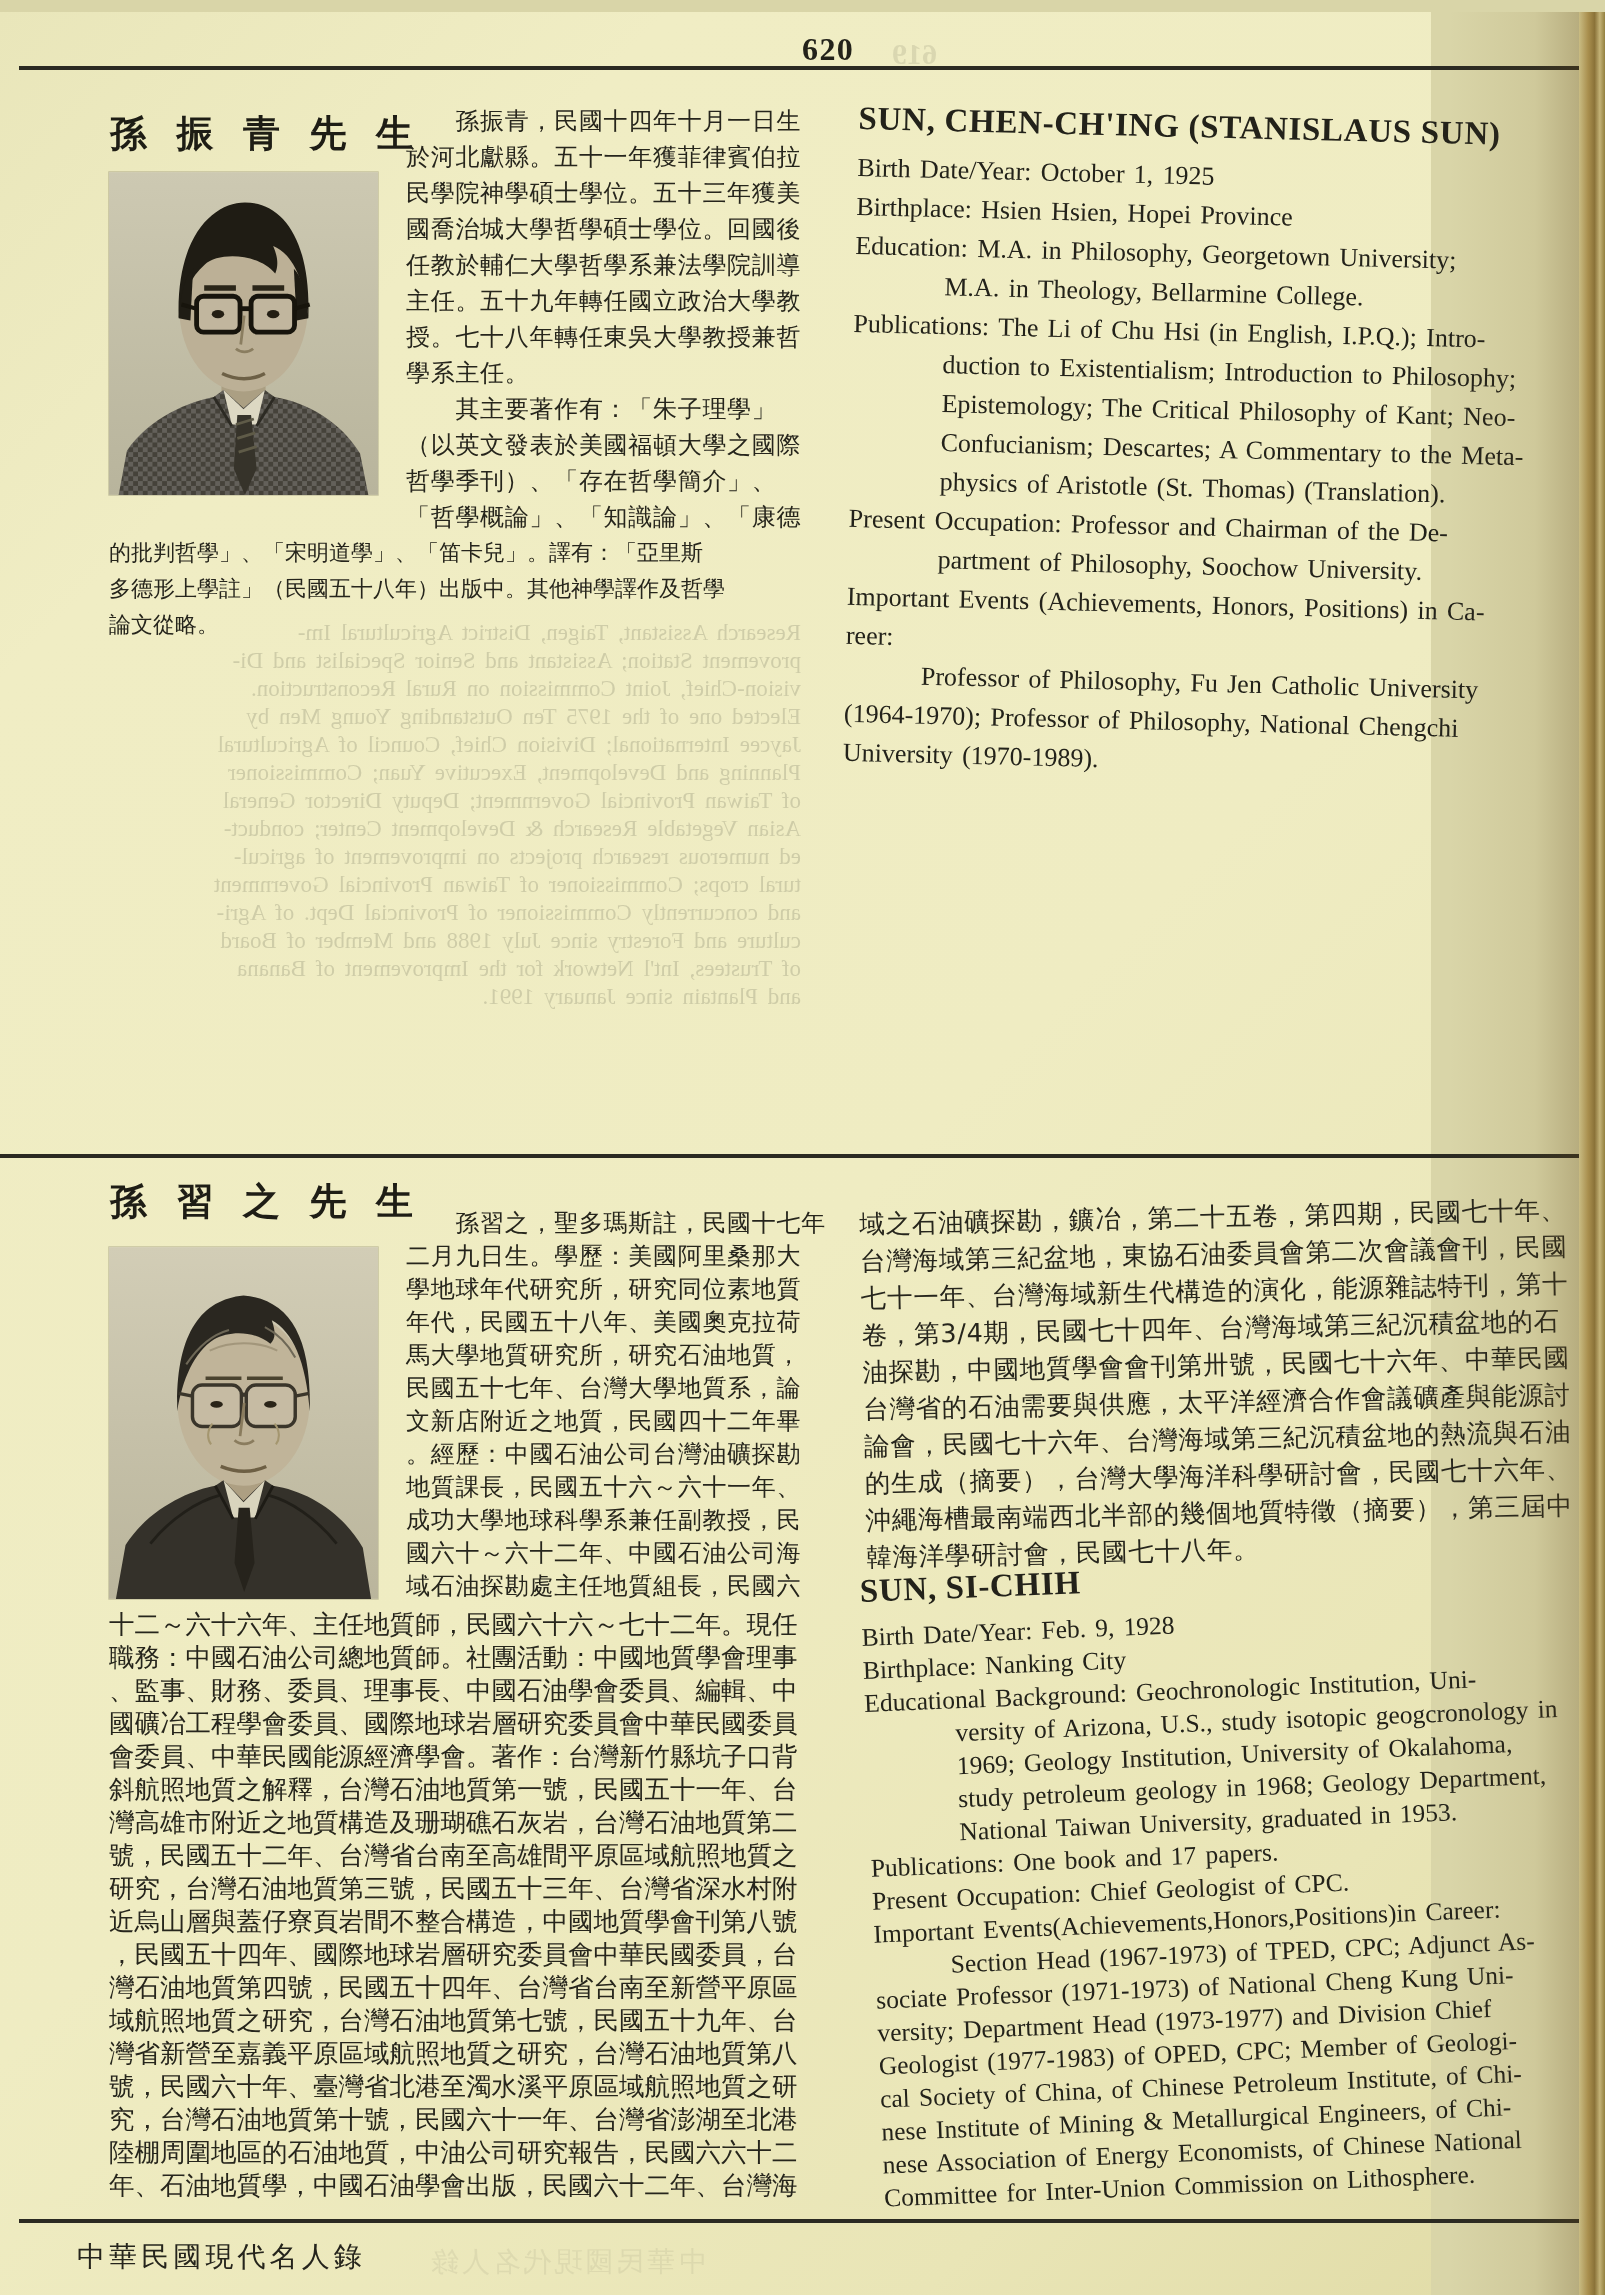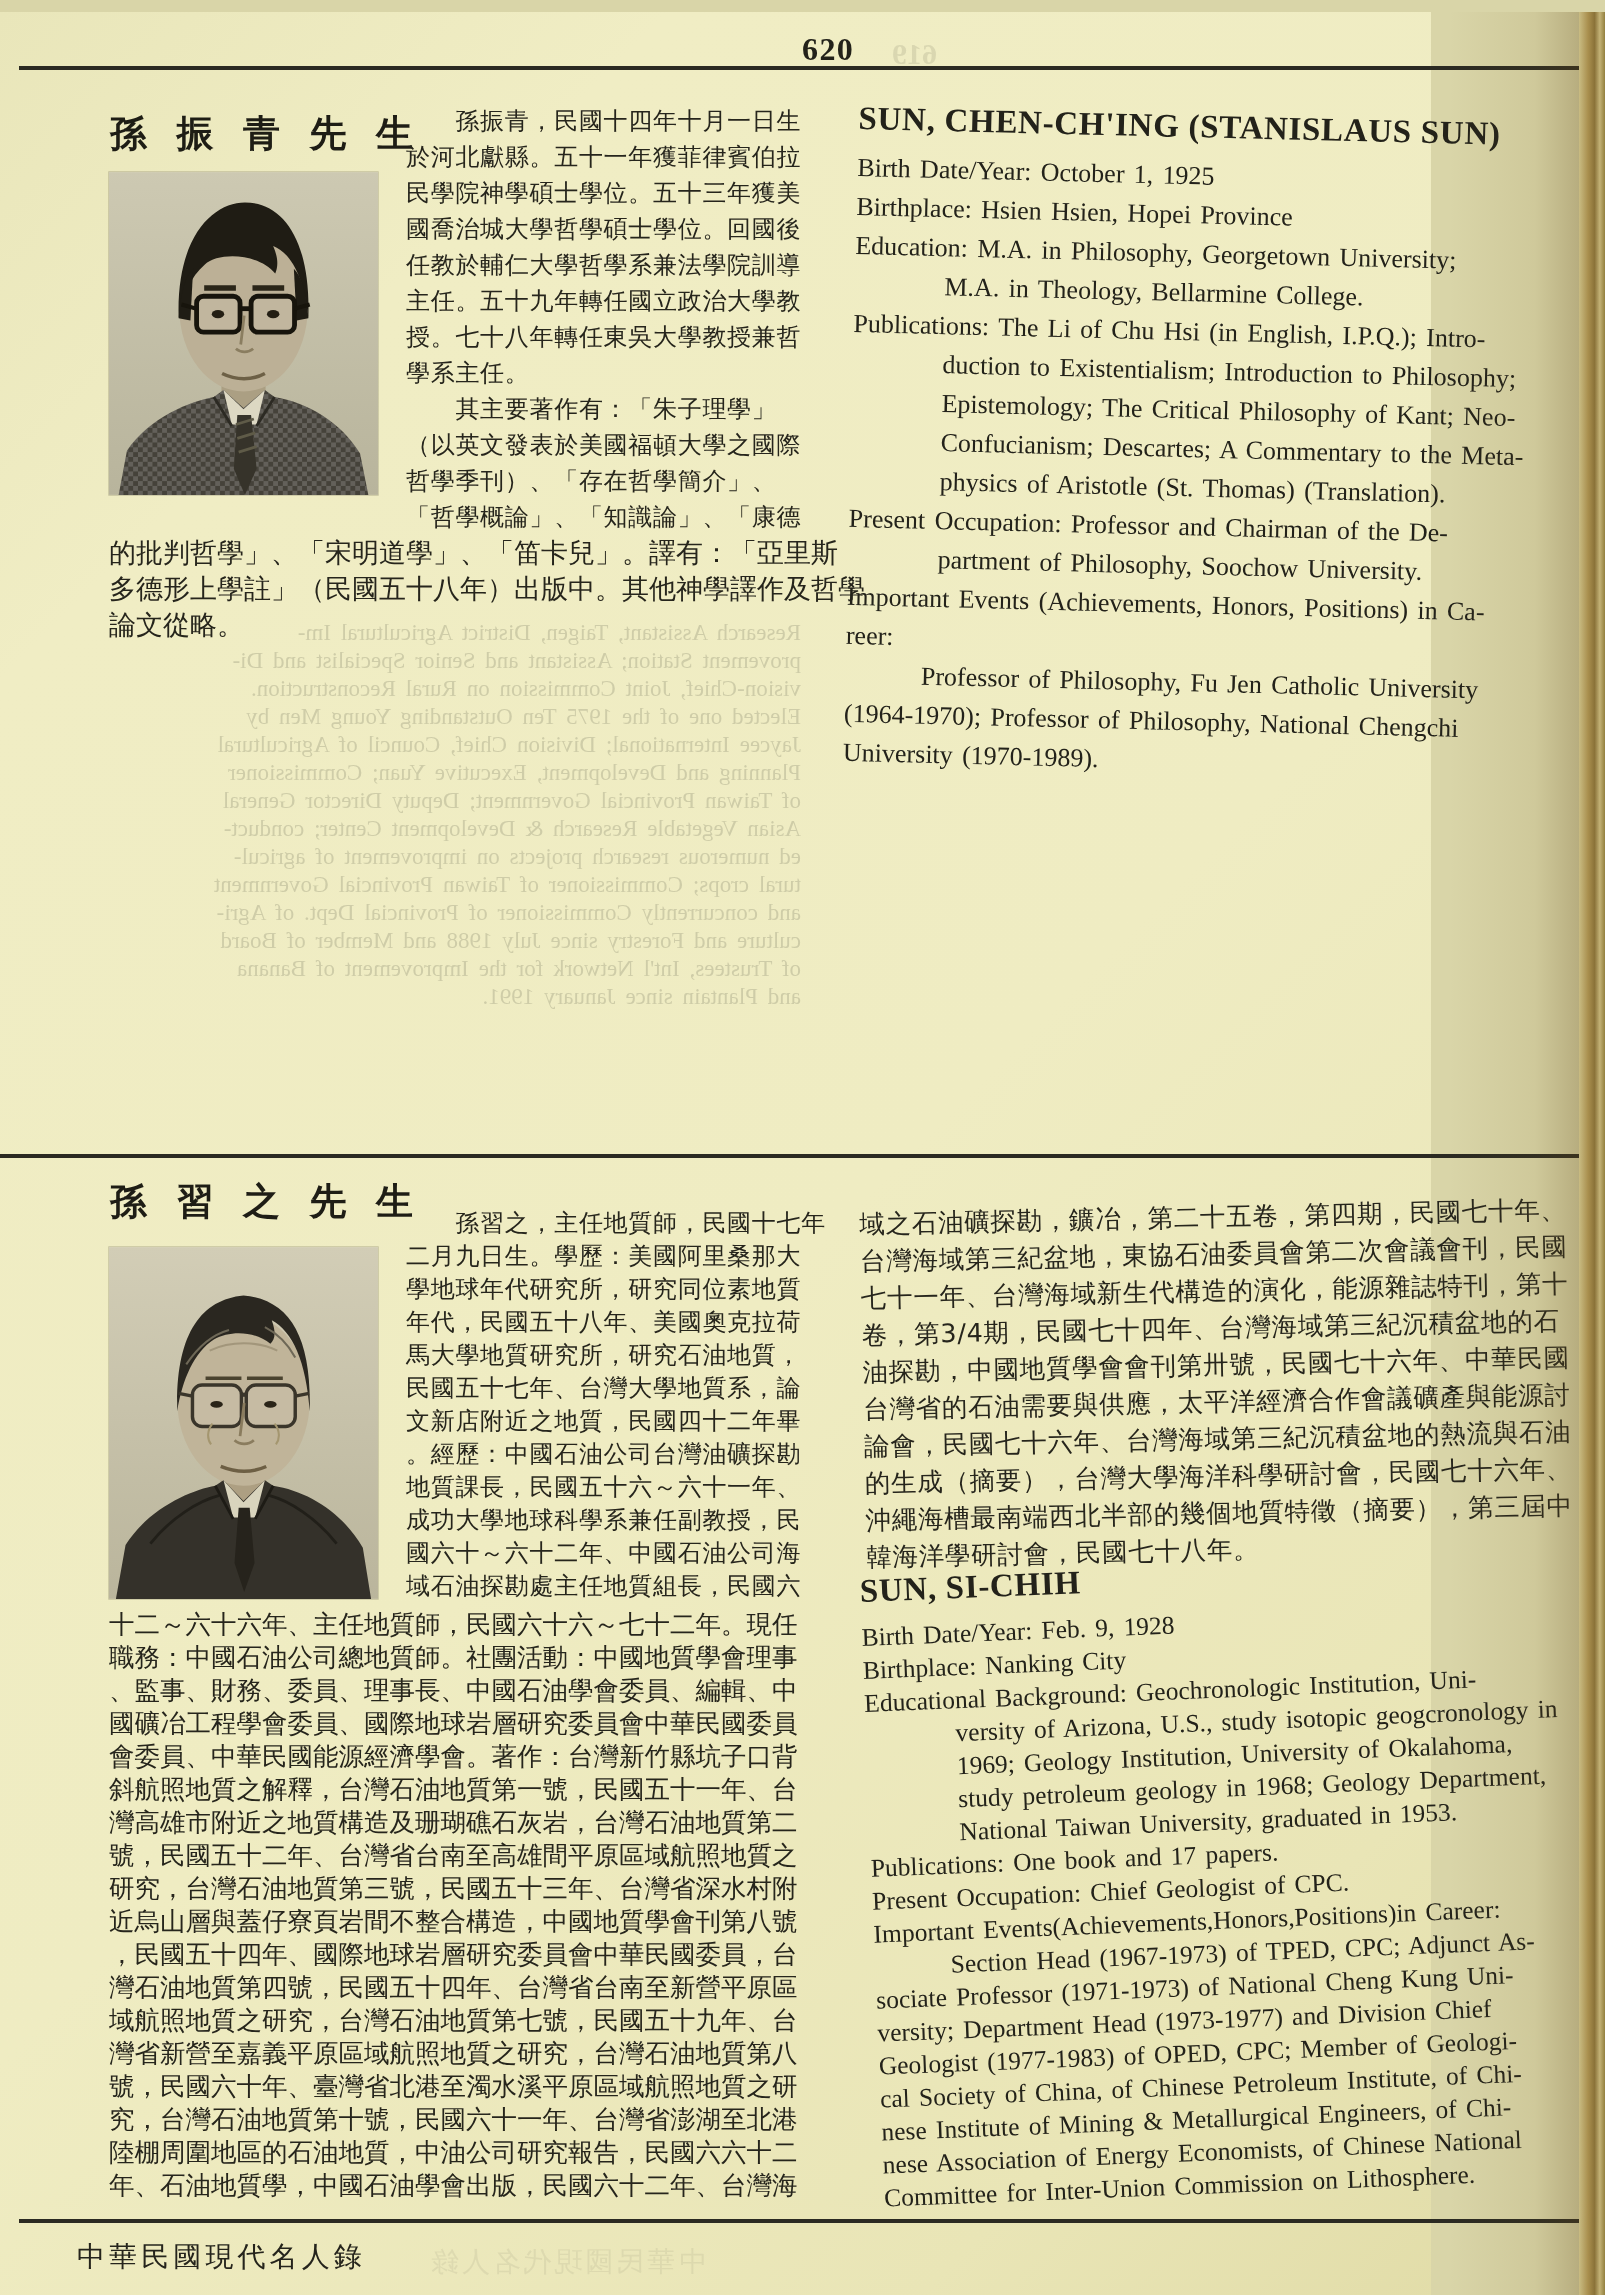--- a/index.html
+++ b/index.html
@@ -22,21 +22,21 @@
   .pagenum-ghost{left:892px;top:25px;font-size:30px;font-weight:bold;opacity:.22;}
 
   
   .cn-title{font-size:37px;font-weight:bold;letter-spacing:8.3px;color:#1e1d15;
             font-family:"DejaVu Sans","Liberation Sans",sans-serif;}
 
   
   .cn-col .line{height:36px;line-height:36px;font-size:24px;letter-spacing:0.7px;white-space:nowrap;
                 font-family:"DejaVu Sans","Liberation Sans",sans-serif;color:#26251c;}
   .cn-col2 .line{height:33px;line-height:33px;}
-  .cn-full .line{height:36px;line-height:36px;font-size:27px;letter-spacing:0px;white-space:nowrap;
+  .cn-full .line{height:36px;line-height:36px;font-size:22px;letter-spacing:0px;white-space:nowrap;
                  font-family:"DejaVu Sans","Liberation Sans",sans-serif;color:#26251c;}
   .cn-full2 .line{height:33px;line-height:33px;font-size:25.5px;}
   .cn-right .line{height:37px;line-height:37px;font-size:25.5px;letter-spacing:0.7px;white-space:nowrap;
                   font-family:"DejaVu Sans","Liberation Sans",sans-serif;color:#26251c;}
 
   
   .en-heading{font-size:33px;font-weight:bold;letter-spacing:0.7px;margin-bottom:11px;white-space:nowrap;}
   .en-col .line{height:39px;line-height:39px;font-size:26px;white-space:nowrap;word-spacing:2.8px;}
   .en-col2 .line{height:33px;line-height:33px;font-size:25.5px;}
 
@@ -205,21 +205,21 @@
       <path d="M10,510 L24,432 C58,378 120,352 154,346 L166,338 L195,368 L226,338 L238,346
                C288,354 338,384 368,436 L380,510 Z" fill="#34312a"></path>
       <path d="M166,338 L195,370 L226,338 L212,392 L180,392 Z" fill="#d9d4bd"></path>
       <path d="M188,378 L204,378 L211,458 L196,500 L182,458 Z" fill="#26231c"></path>
       <path d="M154,346 L180,394 M238,346 L212,394" stroke="#1d1b15" stroke-width="4"></path>
       <path d="M60,430 C90,392 130,368 160,360 M330,430 C300,392 262,368 232,360" stroke="#211f19" stroke-width="4" fill="none"></path>
     </svg>
   </div>
 
   <div class="abs cn-col cn-col2" style="left:406px;top:1195px;">
-      <div class="line">　　孫習之，主任地質師，民國十七年</div>
+      <div class="line">　　孫習之，聖多瑪斯註，民國十七年</div>
       <div class="line">二月九日生。學歷：美國阿里桑那大</div>
       <div class="line">學地球年代研究所，研究同位素地質</div>
       <div class="line">年代，民國五十八年、美國奧克拉荷</div>
       <div class="line">馬大學地質研究所，研究石油地質，</div>
       <div class="line">民國五十七年、台灣大學地質系，論</div>
       <div class="line">文新店附近之地質，民國四十二年畢</div>
       <div class="line">。經歷：中國石油公司台灣油礦探勘</div>
       <div class="line">地質課長，民國五十六～六十一年、</div>
       <div class="line">成功大學地球科學系兼任副教授，民</div>
       <div class="line">國六十～六十二年、中國石油公司海</div>

